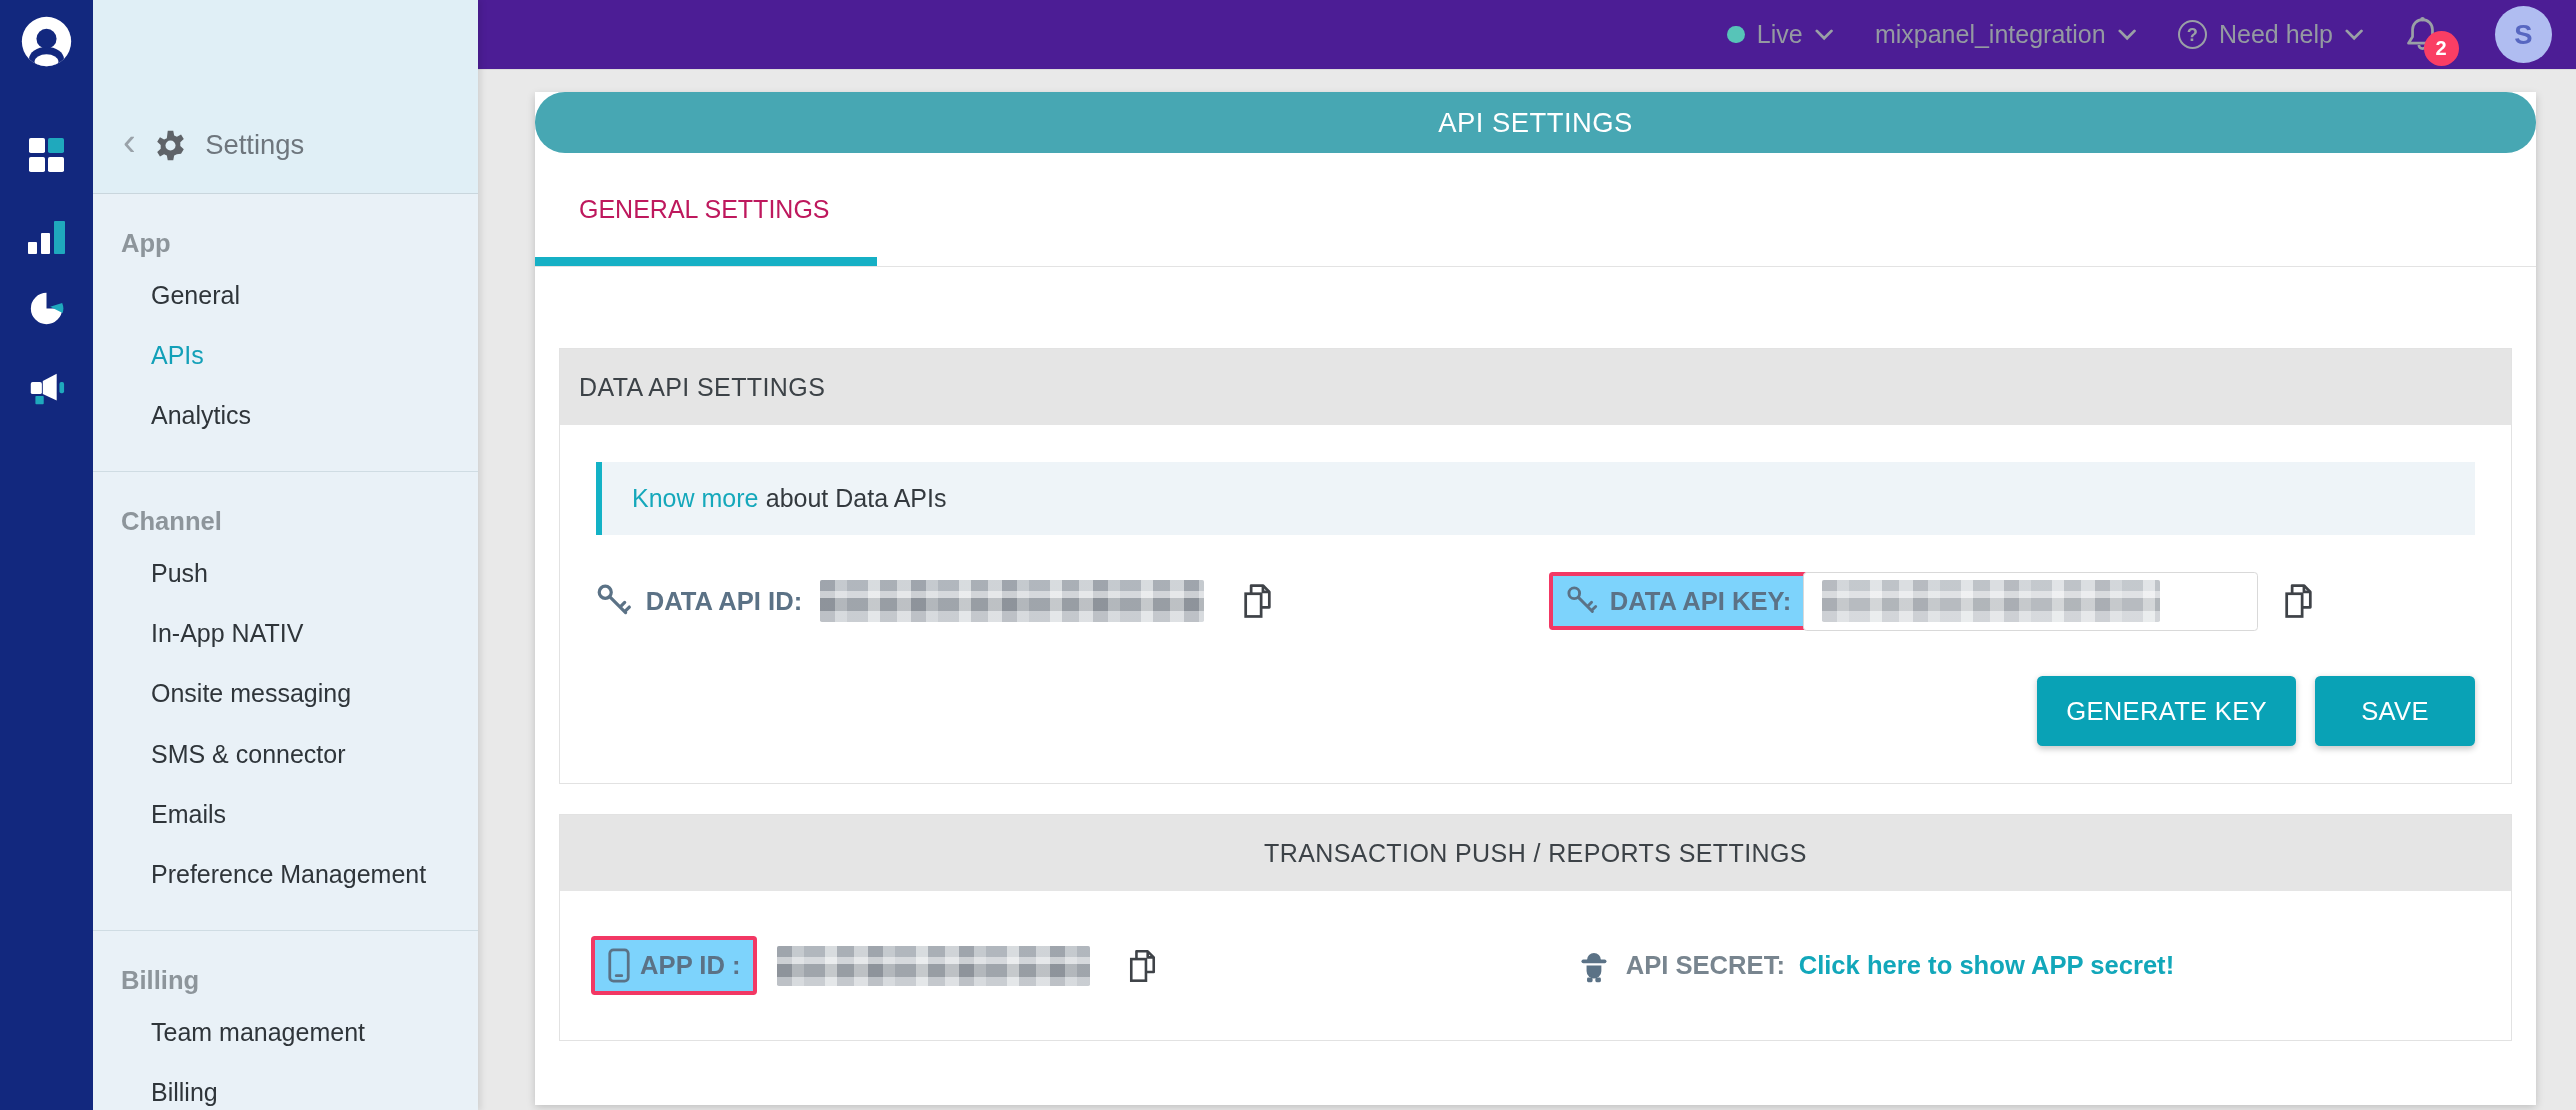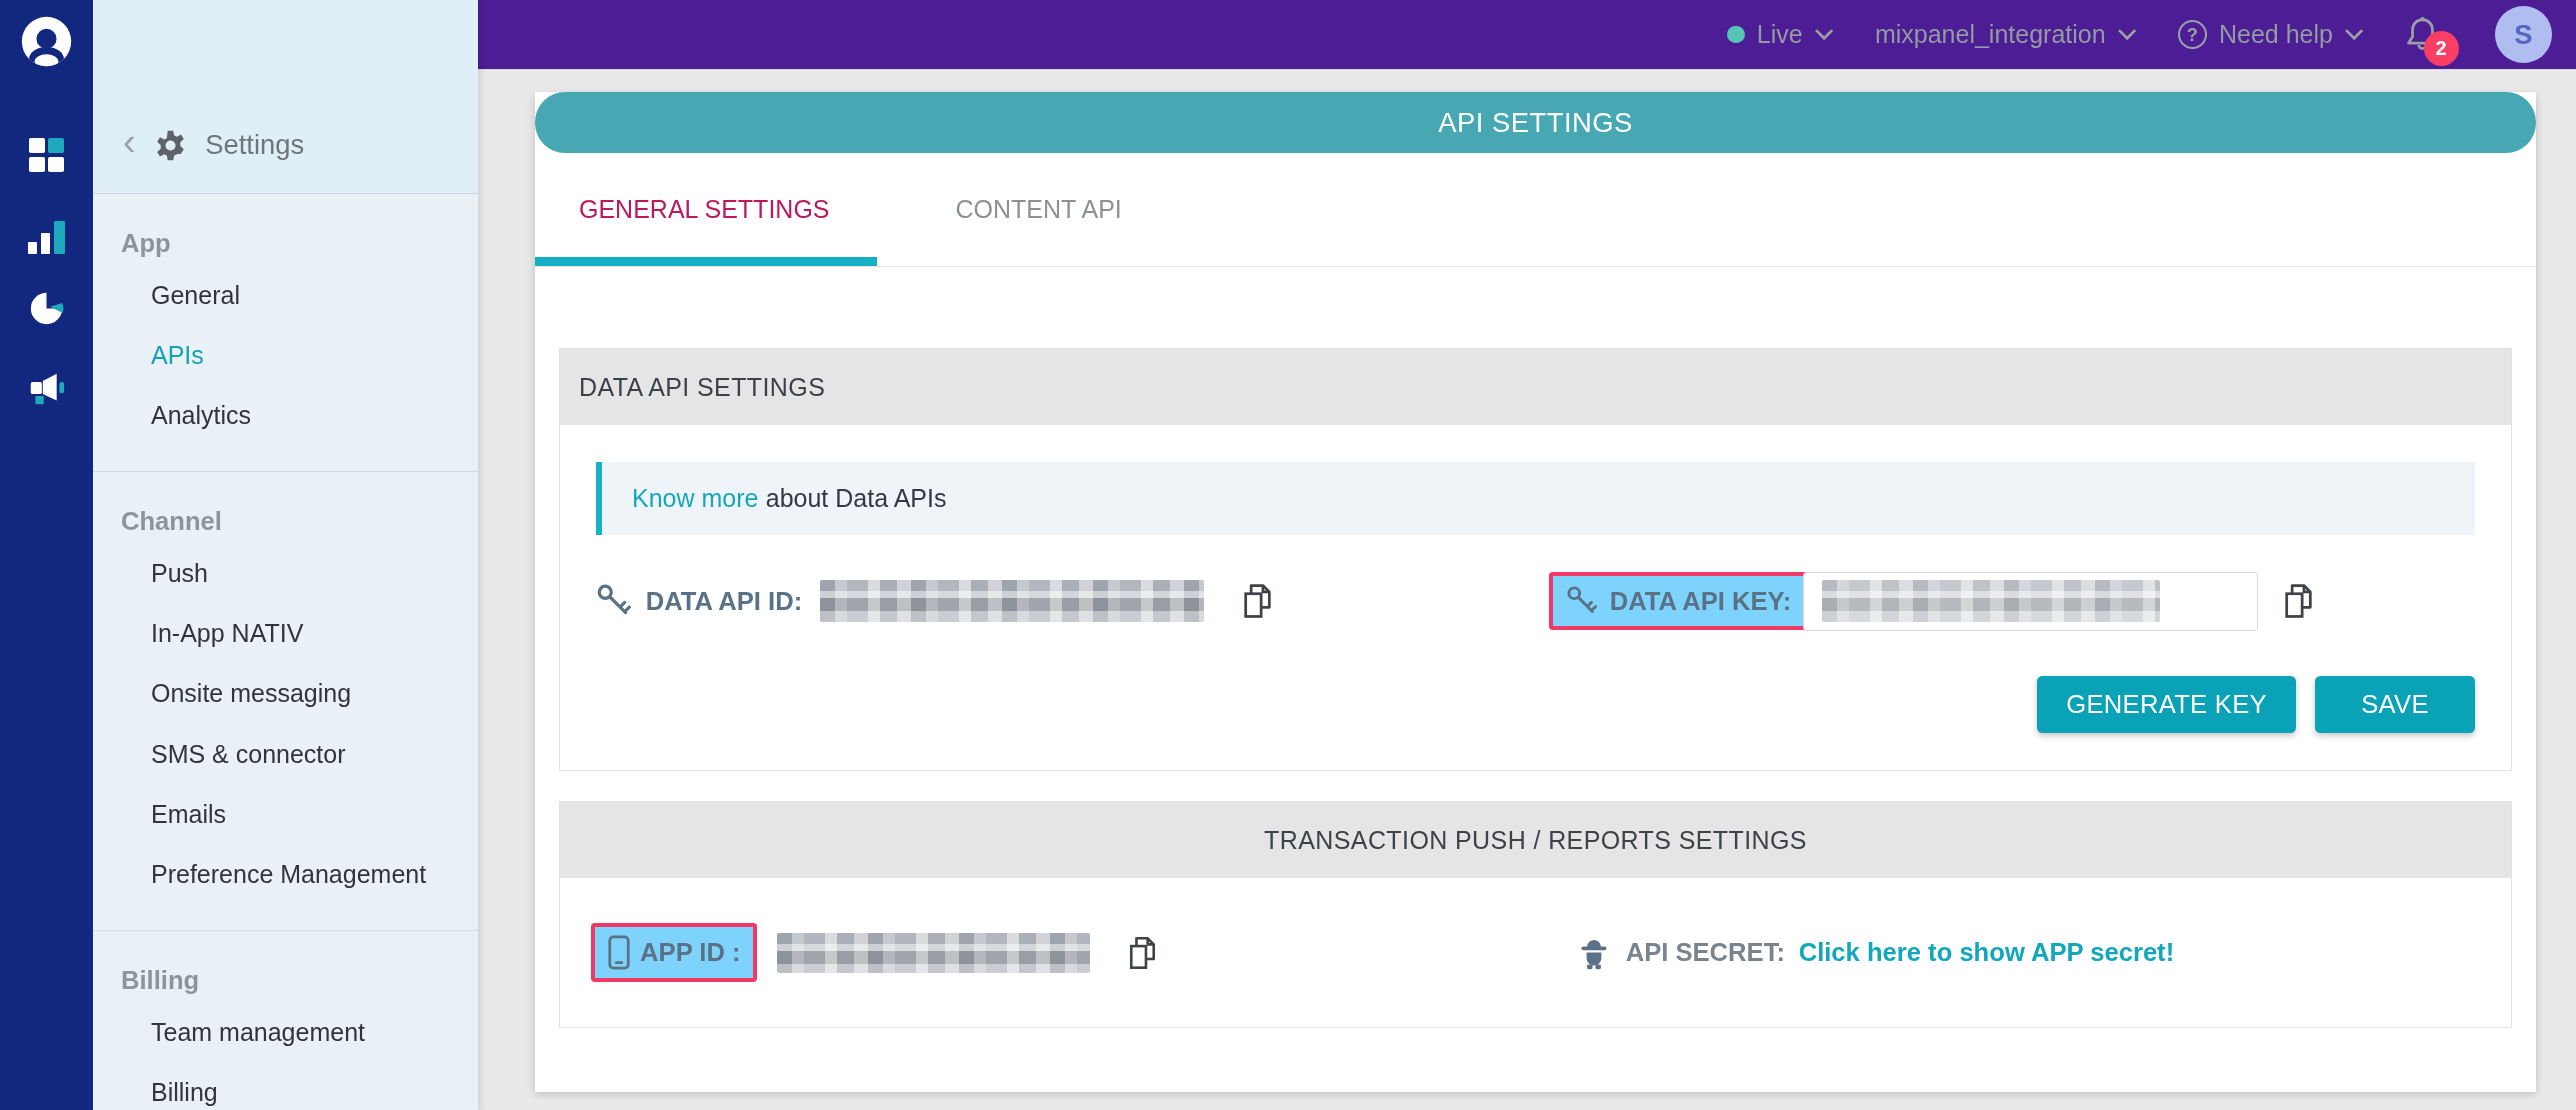--- a/index.html
+++ b/index.html
@@ -133,21 +133,21 @@
   }
   .key-input {
     width:455px; height:59px; border:1.8px solid #D9D9D9; border-radius:3.7px;
     margin-left:-5.5px; background:#fff; display:flex; align-items:center; padding:0 18.3px;
     cursor:text;
   }
   .key-input .blur-strip { width:338px; opacity:.75; }
 
   .btn-row { margin-top:42px; display:flex; justify-content:flex-end; gap:19px; }
   .btn {
-    height:57px; border:none; border-radius:5.5px; background:#09A2B6; color:#fff;
+    height:70px; border:none; border-radius:5.5px; background:#09A2B6; color:#fff;
     font-size:25.6px; font-family:inherit; padding:0 29px; cursor:pointer;
     box-shadow:0 2.7px 6.4px rgba(0,0,0,.22); letter-spacing:0.3px;
   }
   .btn.save { min-width:160px; }
 
   .section2 { margin-top:30px; }
   .s2-body { height:149px; position:relative; display:flex; align-items:center; padding-left:31px; }
   .pink-box.small { padding:7.3px 12px; gap:9.1px; }
   .blur-appid { width:313px; height:40px; margin-left:7.3px; }
   .s2-right { position:absolute; left:1015px; top:0; height:100%; display:flex; align-items:center; gap:13.7px; }
@@ -271,21 +271,20 @@
       <span class="badge">2</span>
     </div>
     <div class="avatar">S</div>
   </header>
 
   <main id="card">
     <div class="card-header">API SETTINGS</div>
 
     <div class="tabs">
       <div class="tab active">GENERAL SETTINGS</div>
-      <div class="tab inactive">CONTENT API</div>
     </div>
 
     <div class="card-body">
 
       <section class="section">
         <div class="section-header">DATA API SETTINGS</div>
         <div class="s1-body">
 
           <div class="info-bar">
             <span class="info-link">Know more</span>

